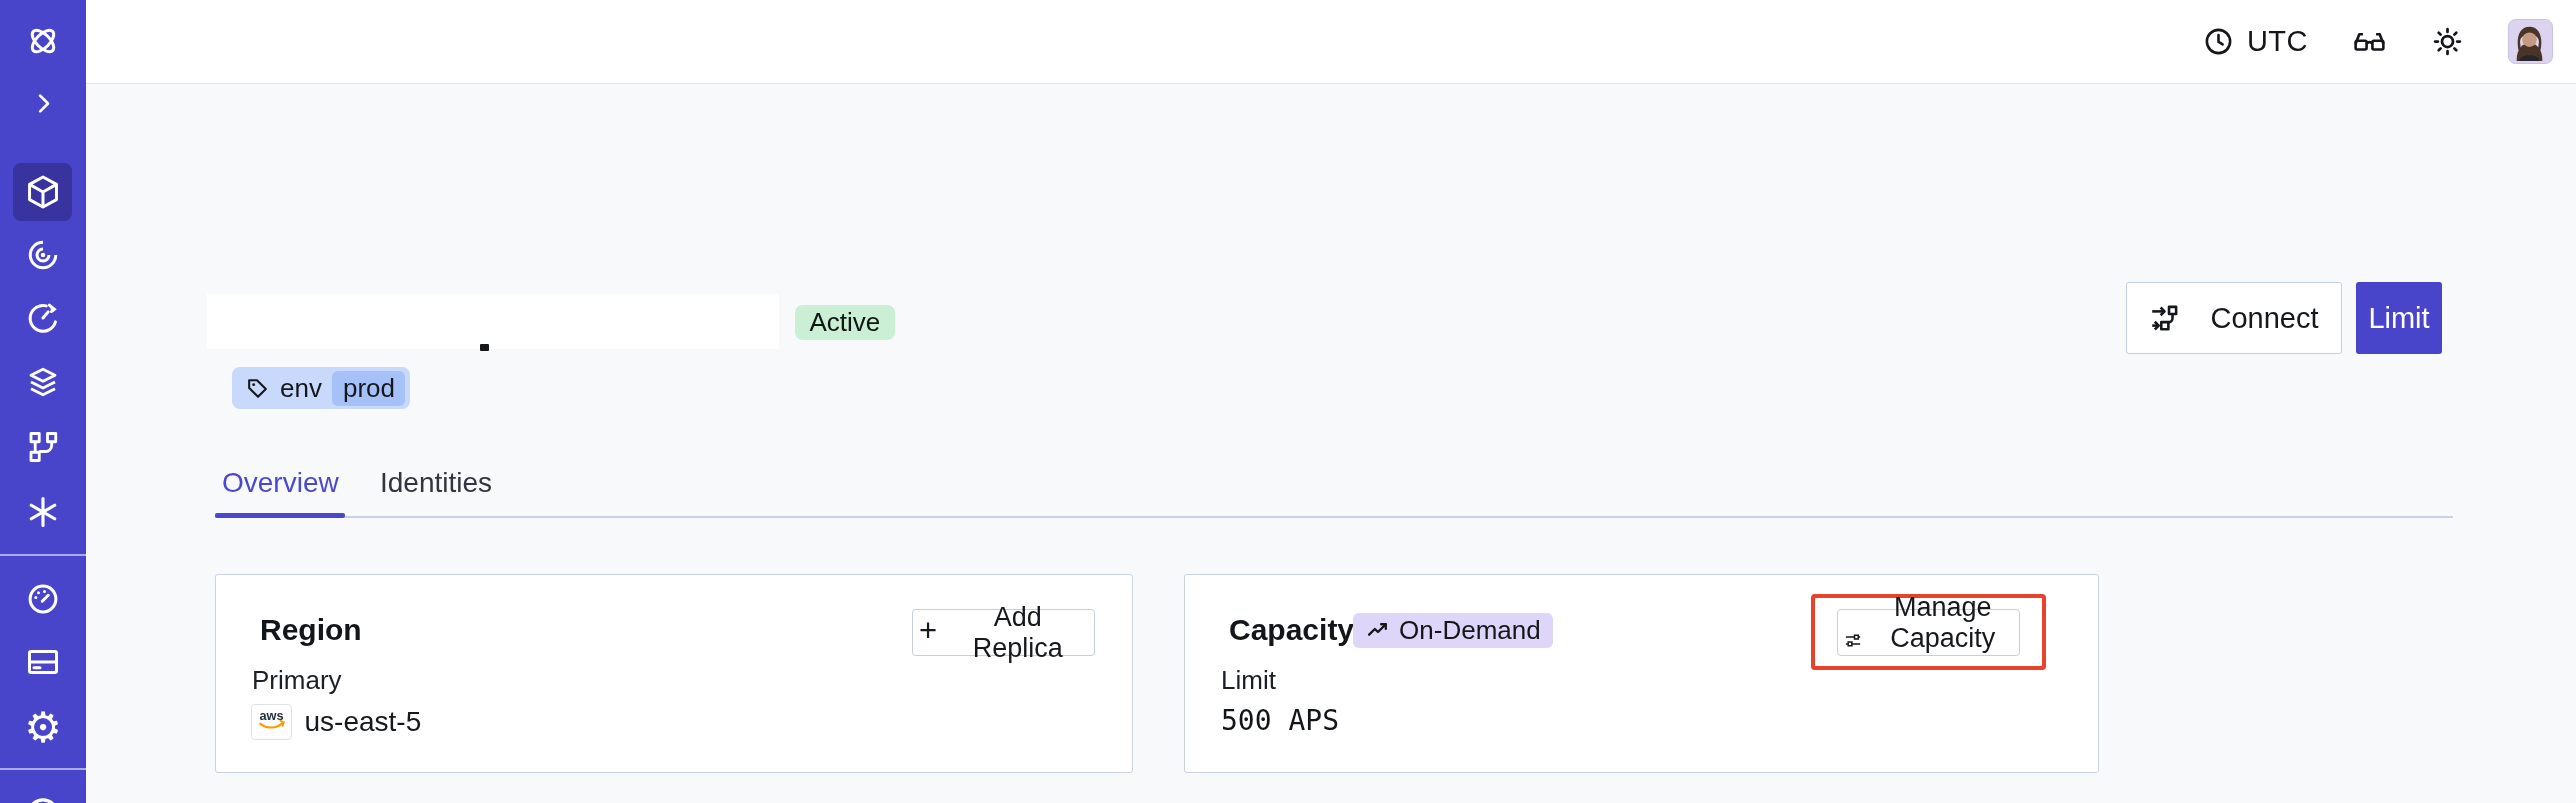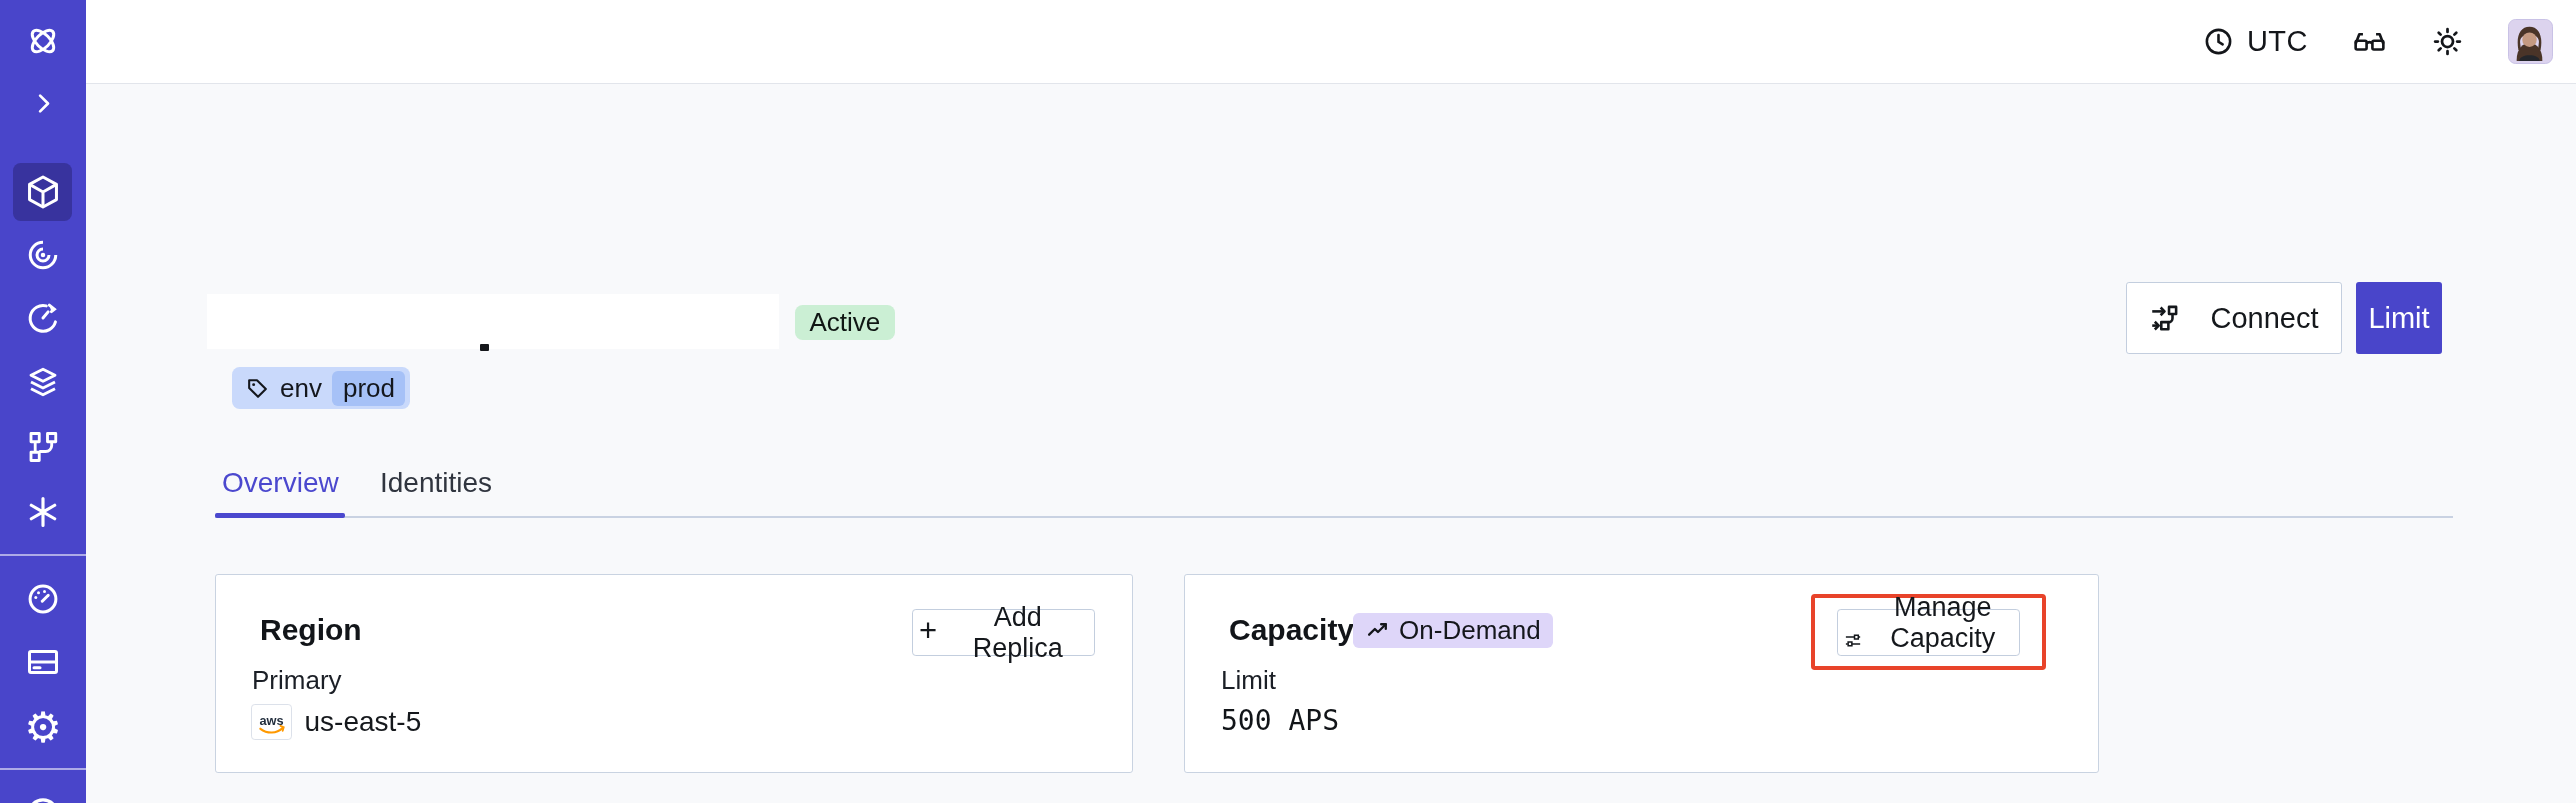--- a/index.html
+++ b/index.html
@@ -114,21 +114,21 @@
   .red-highlight {
     position:absolute; left:626px; top:19px; width:235px; height:76px;
     border:4.8px solid #E8432A; border-radius:3.8px;
     display:flex; align-items:center; justify-content:center;
   }
   .btn-manage { width:183px; height:47px; position:static;align-items:flex-end; }
 
   .region-value-row { position:absolute; left:35px; top:129px; display:flex; align-items:center; gap:12.5px; }
   .aws-badge {
     width:41px; height:36px; background:#fff; border:1.9px solid #DCE1EA; border-radius:3.8px;
-    display:flex; align-items:flex-end; justify-content:center;
+    display:flex; align-items:flex-start; justify-content:center;
   }
   .region-value { font-size:28px; color:#15181C; }
 </style>
 </head>
 <body>
 
 <div class="app">
 
   <nav class="sidebar">
     <div class="side-active-box"></div>

